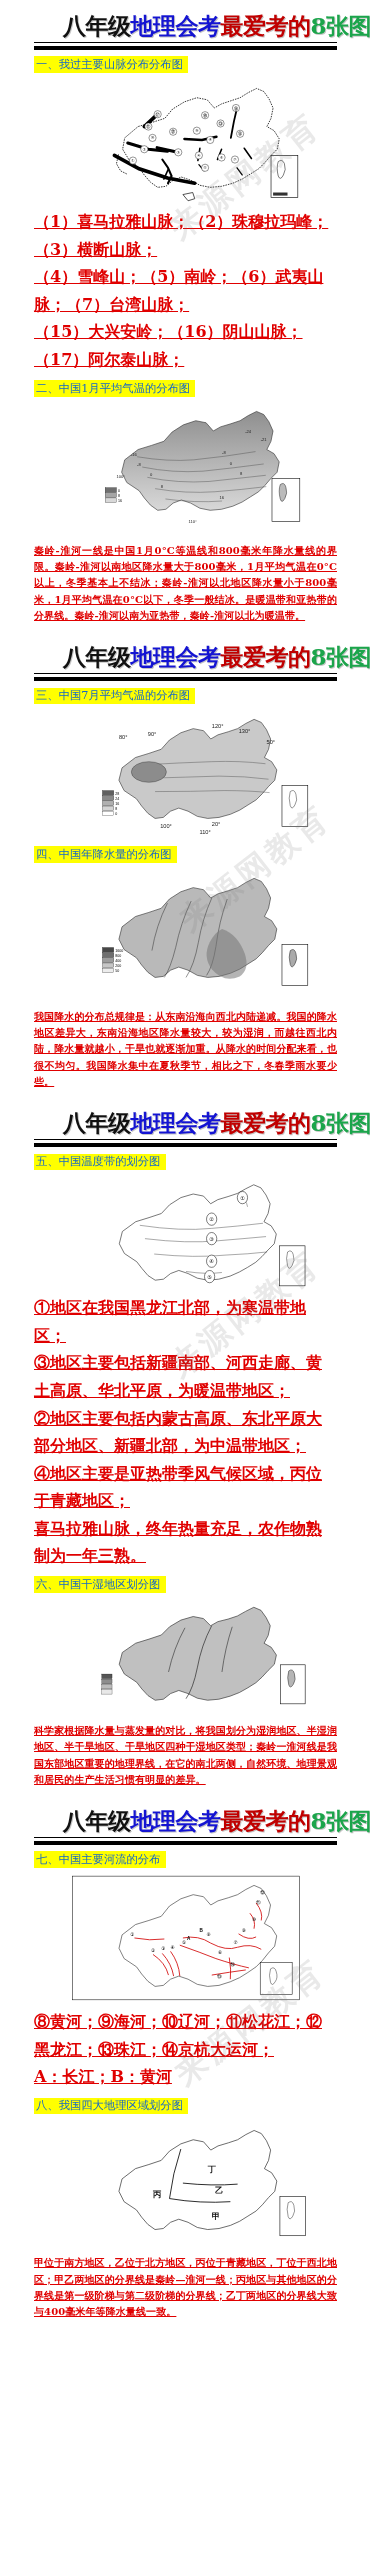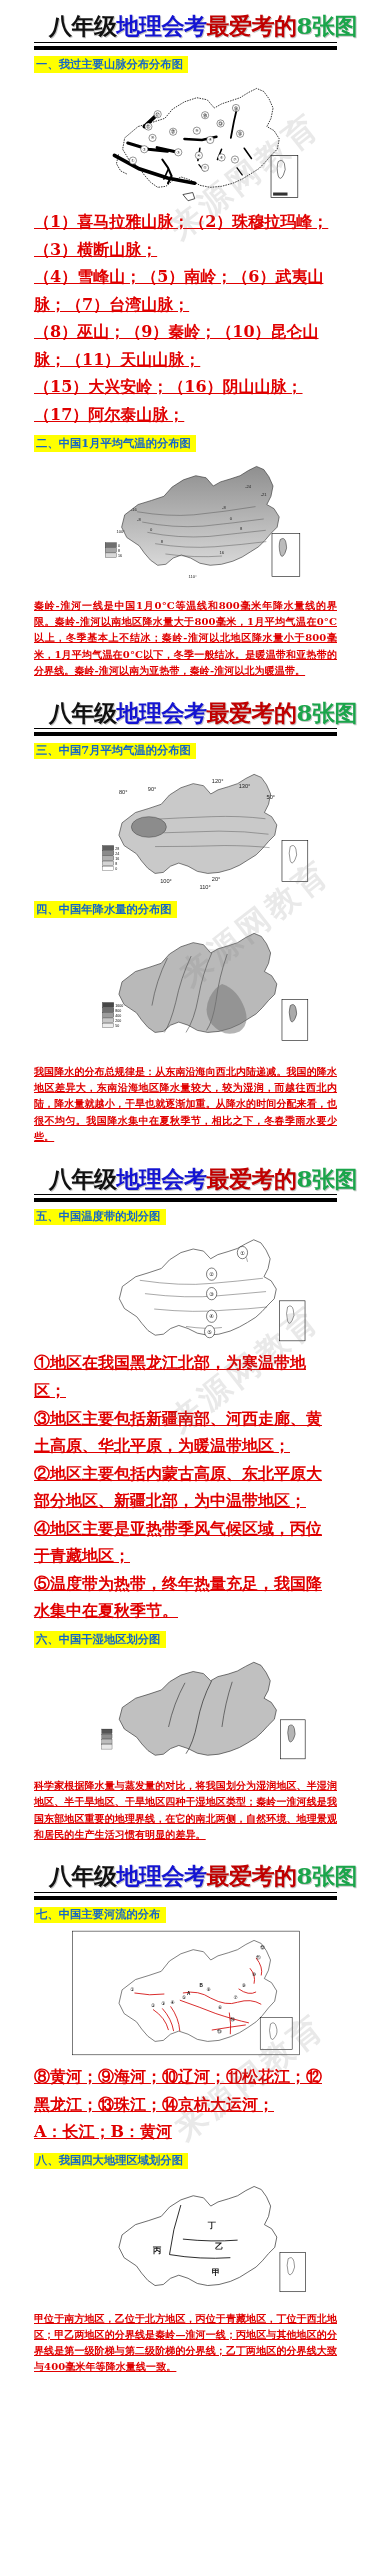--- a/index.html
+++ b/index.html
@@ -11,21 +11,21 @@
     color:#000;
   }
   .page {
     position:relative;
     width:371px;
     padding:0 0 7.2px 0;
     overflow:hidden;
   }
   .title-wrap {
     padding:14.4px 0 0 0;
-    text-align:center;
+    text-align:right;
     padding-left:35px;
   }
   .big-title {
     font-size:23px;
     font-weight:bold;
     letter-spacing:-0.5px;
     line-height:1.05;
     white-space:nowrap;
     text-shadow:1px 1px 0.5px rgba(150,150,150,.55);
     font-family:"DejaVu Serif","Liberation Serif",serif;
@@ -36,21 +36,21 @@
   .t-green { color:#1ba54b; }
 
   .rule-group { padding:1.5px 34px 0 34px; }
   .rule-thin { height:1.5px; background:#000; margin:1.5px 0 0 0; }
   .rule-thick { height:4.1px; background:#000; margin:2.6px 0 0 0; }
 
   .sec-head {
     display:inline-block;
     background:#ffff00;
     color:#1467c8;
-    font-weight:bold;
+    font-weight:normal;
     font-size:11.3px;
     line-height:1.35;
     padding:0.5px 5.2px 1px 2.1px;
     margin:6.7px 0 3.1px 34px;
     font-family:"DejaVu Serif","Liberation Serif",serif;
     white-space:nowrap;
   }
 
   .figure { display:flex; justify-content:center; margin:1px 0 2.1px 0; }
 
@@ -159,21 +159,20 @@
       </g>
       <rect x="396" y="152" width="52" height="82" fill="#fff" stroke="#000" stroke-width="1.2"></rect>
       <path d="M410 164 q8 -6 12 4 q4 12 -2 22 q-6 12 -10 2 q-4 -16 0 -28Z" fill="none" stroke="#000" stroke-width="1"></path>
       <rect x="400" y="224" width="28" height="6" fill="#333"></rect>
     </svg>
   </div>
 
   <div class="list-text">
     <div><span class="hl">（1）喜马拉雅山脉；（2）珠穆拉玛峰；（3）横断山脉；</span></div>
     <div><span class="hl">（4）雪峰山；（5）南岭；（6）武夷山脉；（7）台湾山脉；</span></div>
-    <div><span class="hl">（8）巫山；（9）秦岭；（10）昆仑山脉；（11）天山山脉；</span></div>
     <div><span class="hl">（15）大兴安岭；（16）阴山山脉；（17）阿尔泰山脉；</span></div>
   </div>
 
   <div class="sec-head">二、中国1月平均气温的分布图</div>
 
   <div class="figure">
     <svg width="242" height="129" viewBox="0 0 470 250">
       <defs>
         <linearGradient id="g1" x1="0" y1="0" x2="0" y2="1">
           <stop offset="0%" stop-color="#8f8f8f"></stop>
@@ -344,21 +343,21 @@
       <rect x="432" y="140" width="50" height="78" fill="#fff" stroke="#000" stroke-width="1.1"></rect>
       <path d="M448 152 q8 -6 11 5 q4 12 -2 21 q-6 11 -9 1 q-4 -15 0 -27Z" fill="none" stroke="#000" stroke-width=".8"></path>
     </svg>
   </div>
 
   <div class="list-text">
     <div><span class="hl">①地区在我国黑龙江北部，为寒温带地区；</span></div>
     <div><span class="hl">③地区主要包括新疆南部、河西走廊、黄土高原、华北平原，为暖温带地区；</span></div>
     <div><span class="hl">②地区主要包括内蒙古高原、东北平原大部分地区、新疆北部，为中温带地区；</span></div>
     <div><span class="hl">④地区主要是亚热带季风气候区域，丙位于青藏地区；</span></div>
-    <div><span class="hl">⑤温度带为热带，终年热量充足，我国降水集中在夏秋季节。</span></div>
+    <div><span class="hl">喜马拉雅山脉，终年热量充足，农作物熟制为一年三熟。</span></div>
   </div>
 
   <div class="sec-head">六、中国干湿地区划分图</div>
 
   <div class="figure">
     <svg width="258" height="113" viewBox="0 0 500 220">
       <path d="M130 150 L120 131 L126 108 L152 90 L178 82 L202 74 L218 58 L240 45 L264 38 L284 42 L298 56 L312 48 L332 43 L350 37 L366 28 L382 20 L396 26 L406 40 L414 56 L410 75 L402 90 L416 98 L426 113 L422 131 L410 143 L398 156 L386 167 L370 177 L354 186 L336 193 L314 199 L292 201 L272 197 L254 188 L236 182 L220 188 L206 199 L190 201 L176 192 L164 179 L154 166 Z" fill="#c0c0c0" stroke="#333" stroke-width="1.3"></path>
       <path d="M300 56 q-20 38 -28 82 q-8 40 -22 60" fill="none" stroke="#222" stroke-width="1.3"></path>
       <path d="M248 60 q-22 40 -32 86" fill="none" stroke="#222" stroke-width="1.1"></path>
       <path d="M340 58 q-14 42 -20 88" fill="none" stroke="#222" stroke-width="1.1"></path>

